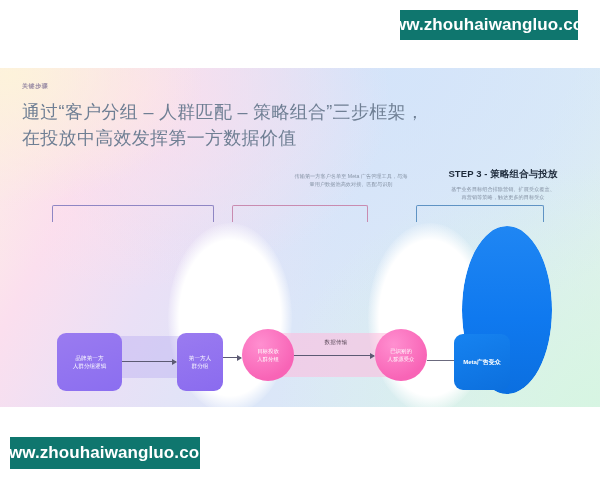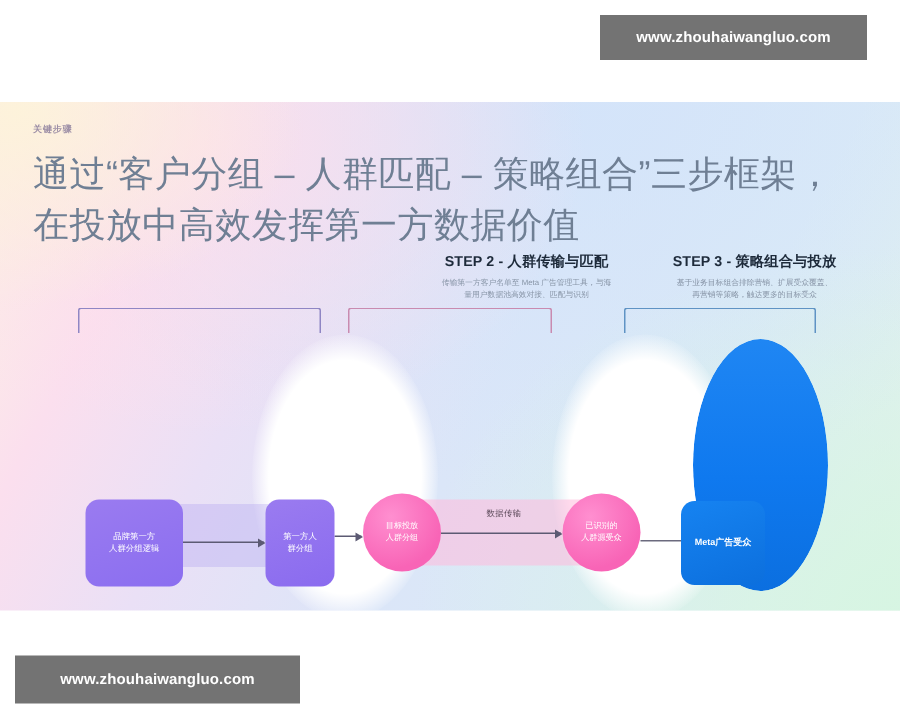--- a/index.html
+++ b/index.html
@@ -7,23 +7,23 @@
     width: 600px; height: 480px;
     background: #ffffff;
     font-family: "Liberation Sans", "DejaVu Sans", sans-serif;
     overflow: hidden;
   }
   #root { position: relative; width: 600px; height: 480px; background:#fff; }
 
   
   .watermark {
     position: absolute;
-    background: #737373;
+    background: #0f766e;
     color: #ffffff;
-    font-size: 10px;
+    font-size: 17px;
     font-weight: 600;
     letter-spacing: .1px;
     display: flex; align-items: center; justify-content: center;
   }
   #wm-top   { right: 22px; top: 10px;  width: 178px; height: 30px; }
   #wm-bot   { left: 10px;  top: 437px; width: 190px; height: 32px; }
 
   
   #slide {
     position: absolute; left: 0; top: 68px; width: 600px; height: 339px;
@@ -53,21 +53,21 @@
     clip-path: ellipse(50% 50% at 50% 50%);
   }
 
   
   #eyebrow {
     position: absolute; left: 22px; top: 14px;
     font-size: 6px; letter-spacing: .6px; color: #9d8fa6; font-weight: 600;
   }
   #title {
     position: absolute; left: 22px; top: 32px; width: 540px;
-    font-size: 24px; line-height: 1.42; color: #6f7f94;
+    font-size: 18px; line-height: 1.42; color: #6f7f94;
     font-weight: 400; letter-spacing: .3px; white-space: pre-line;
   }
 
   
   .step { position: absolute; text-align: center; }
   .step-title {
     font-size: 9.5px; font-weight: 700; color: #1d2a3a; letter-spacing: .1px;
     white-space: nowrap;
   }
   .step-desc {
@@ -149,21 +149,20 @@
     <div class="blob" id="blob-right"></div>
     <div id="leaf"></div>
 
     <div id="eyebrow">关键步骤</div>
 
     <div id="title">通过“客户分组 – 人群匹配 – 策略组合”三步框架，
 在投放中高效发挥第一方数据价值</div>
 
 
     <div class="step" id="step2">
-      <div class="step-title">STEP 2 - 人群传输与匹配</div>
       <div class="step-desc">传输第一方客户名单至 Meta 广告管理工具，与海
 量用户数据池高效对接、匹配与识别</div>
     </div>
 
     <div class="step" id="step3">
       <div class="step-title">STEP 3 - 策略组合与投放</div>
       <div class="step-desc">基于业务目标组合排除营销、扩展受众覆盖、
 再营销等策略，触达更多的目标受众</div>
     </div>
 

